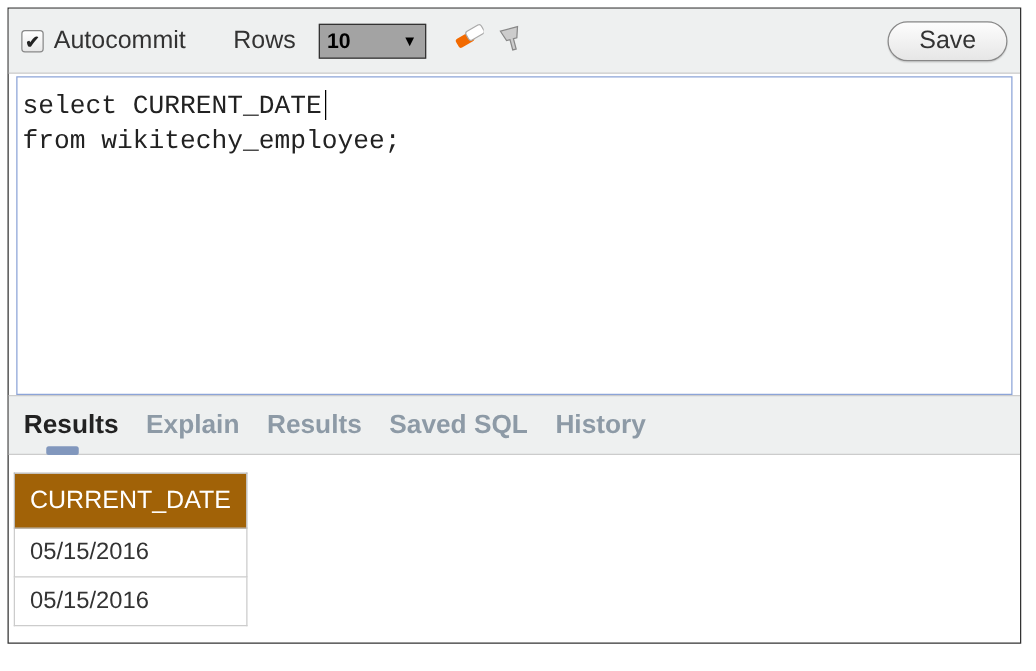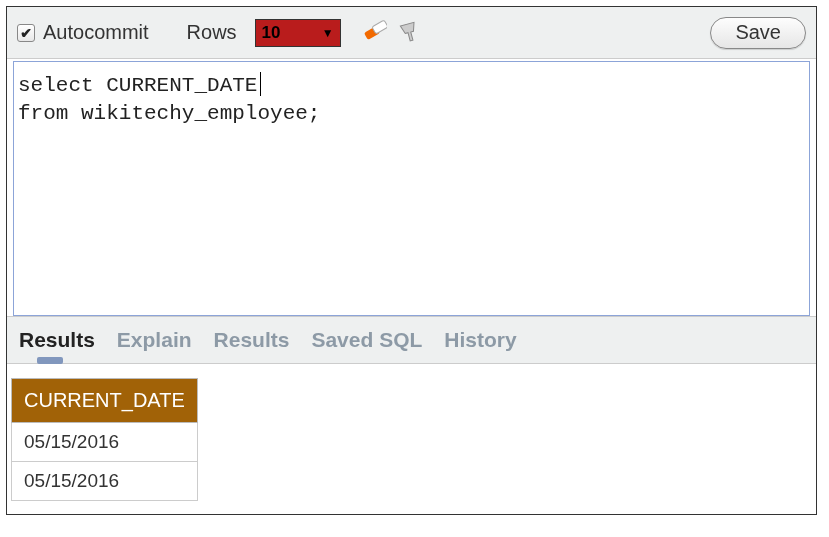--- a/index.html
+++ b/index.html
@@ -32,21 +32,21 @@
     background: linear-gradient(#fff,#e8e8e8);
     border-radius: 3px;
     display:flex; align-items:center; justify-content:center;
     font-size:14px; font-weight:bold; color:#222;
     box-shadow: inset 0 1px 1px rgba(255,255,255,0.9);
   }
   .ac-label { font-size: 20px; color:#333;}
   .rows-label { font-size: 20px; color:#333; margin-left:20px;}
   .rows-select {
     display:flex; align-items:center; justify-content:space-between;
-    border:1px solid #333; background:#b91c1c;
+    border:1px solid #333; background:#a3a3a3;
     height:28px; width:86px; padding:0 6px; font-size:17px;
     font-weight:bold;
   }
   .rows-select .caret { font-size:12px;}
   .icons { display:flex; align-items:center; gap:10px; margin-left:4px;}
   .spacer { flex:1;}
   .btn {
     border:1px solid #888; border-radius:16px;
     height:32px; padding:0 24px; font-size:20px;
     background: linear-gradient(#fdfdfd,#e6e6e6);

